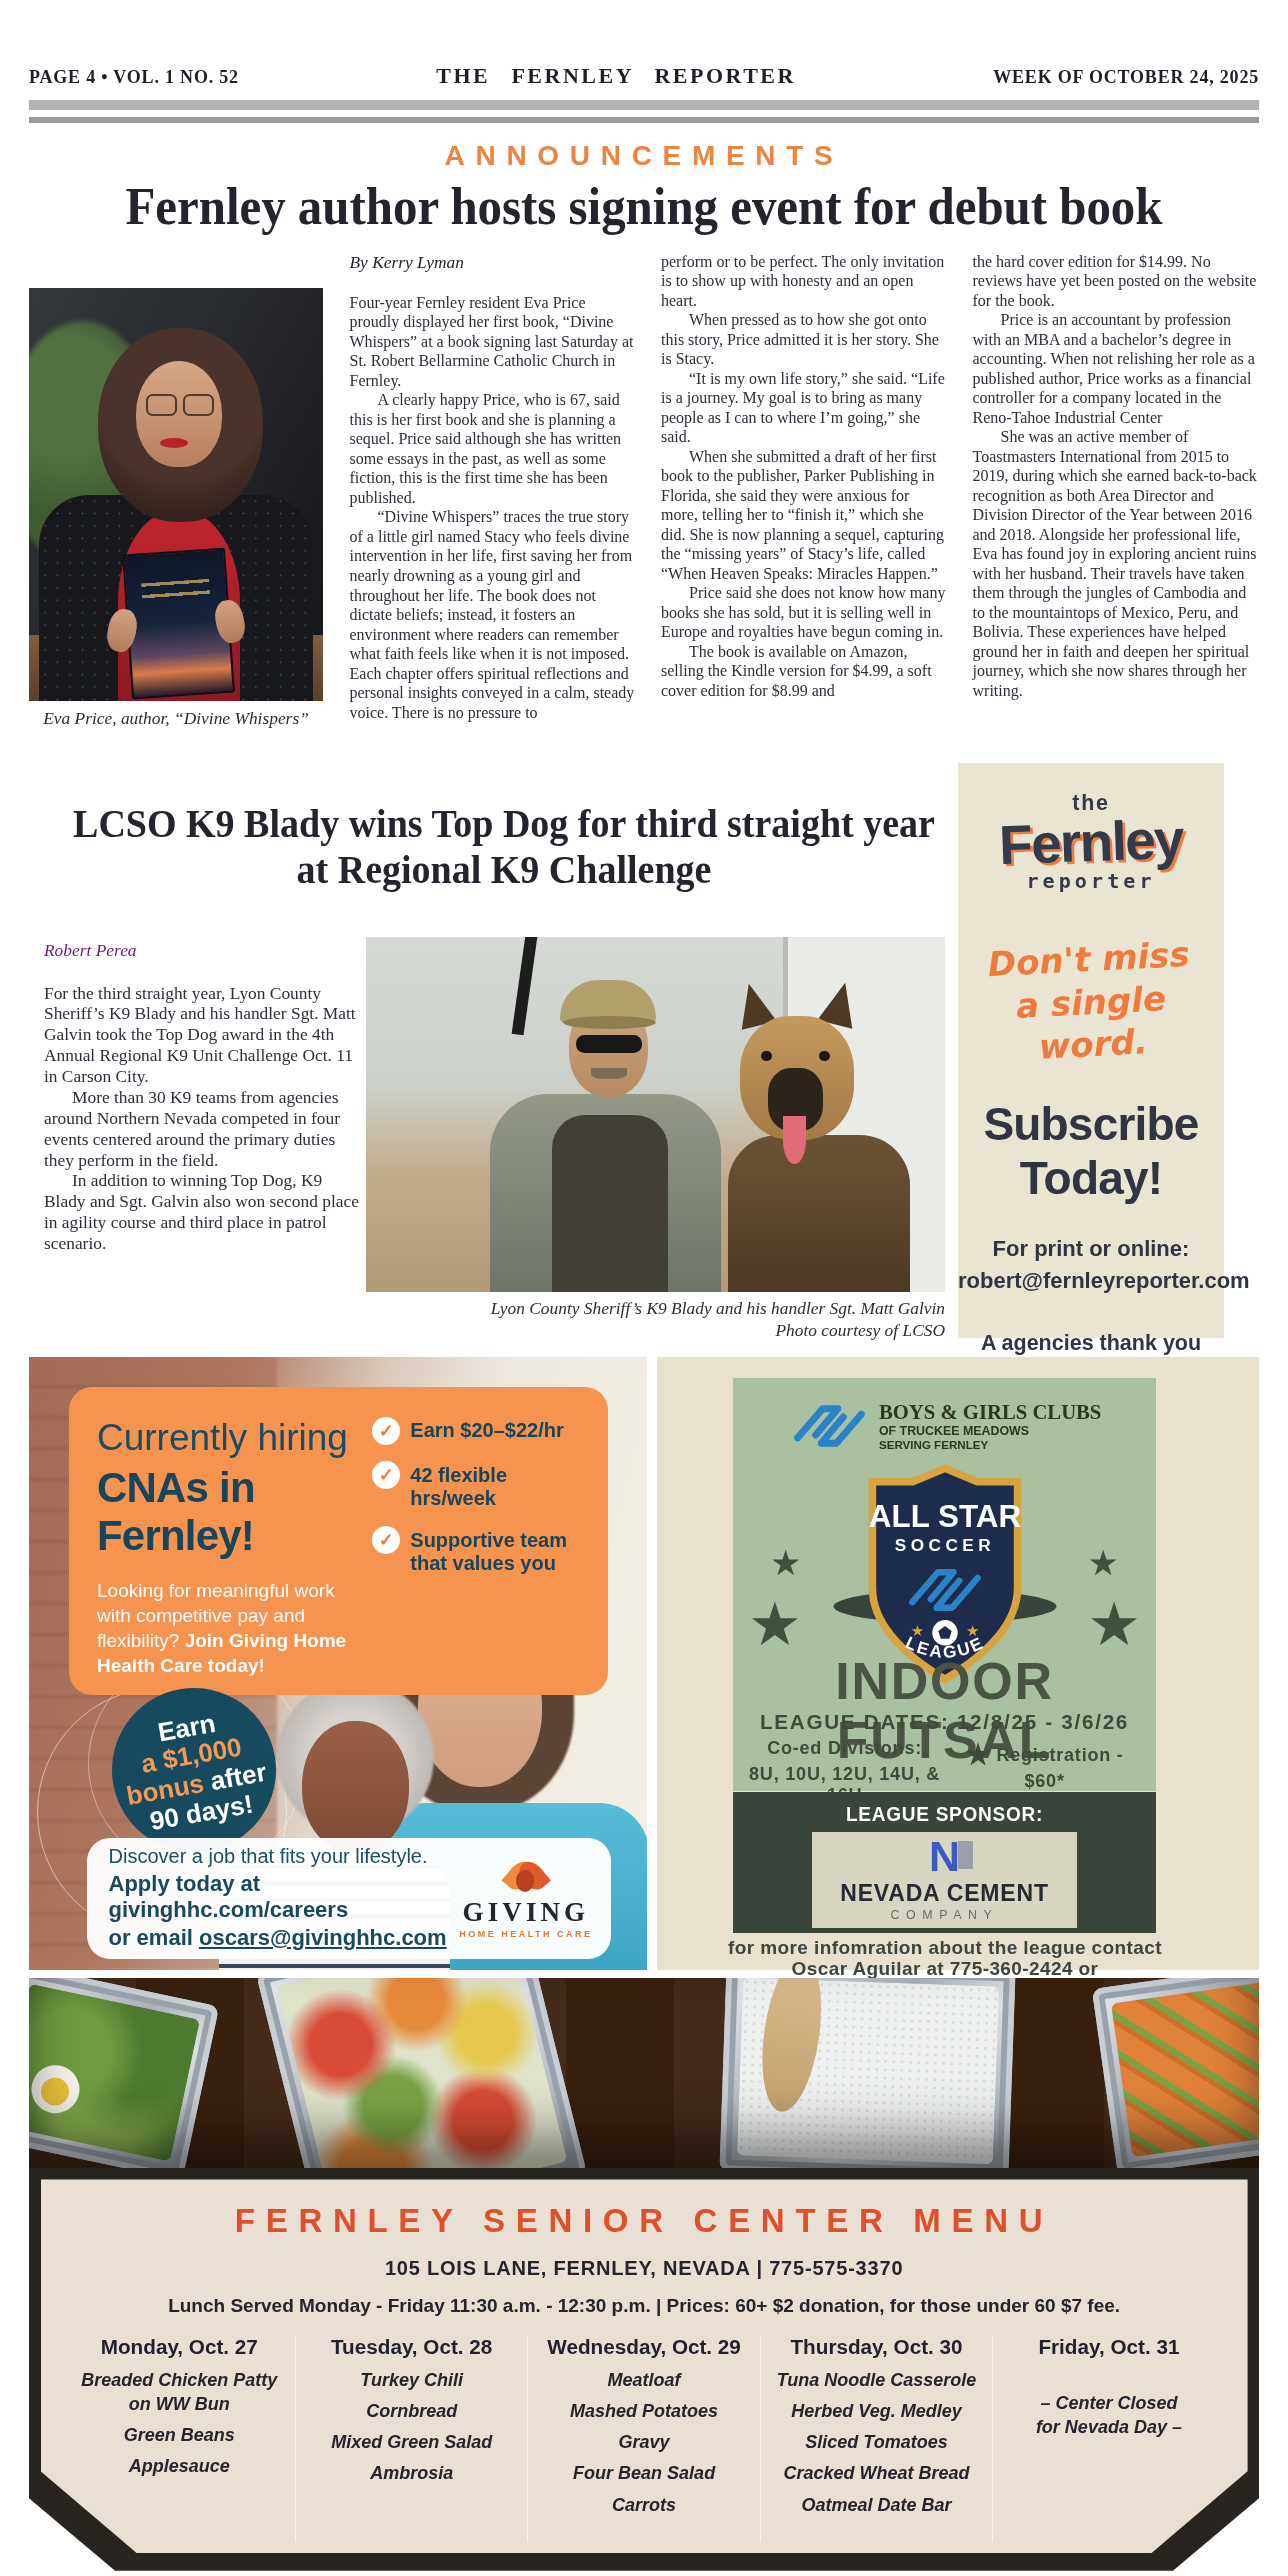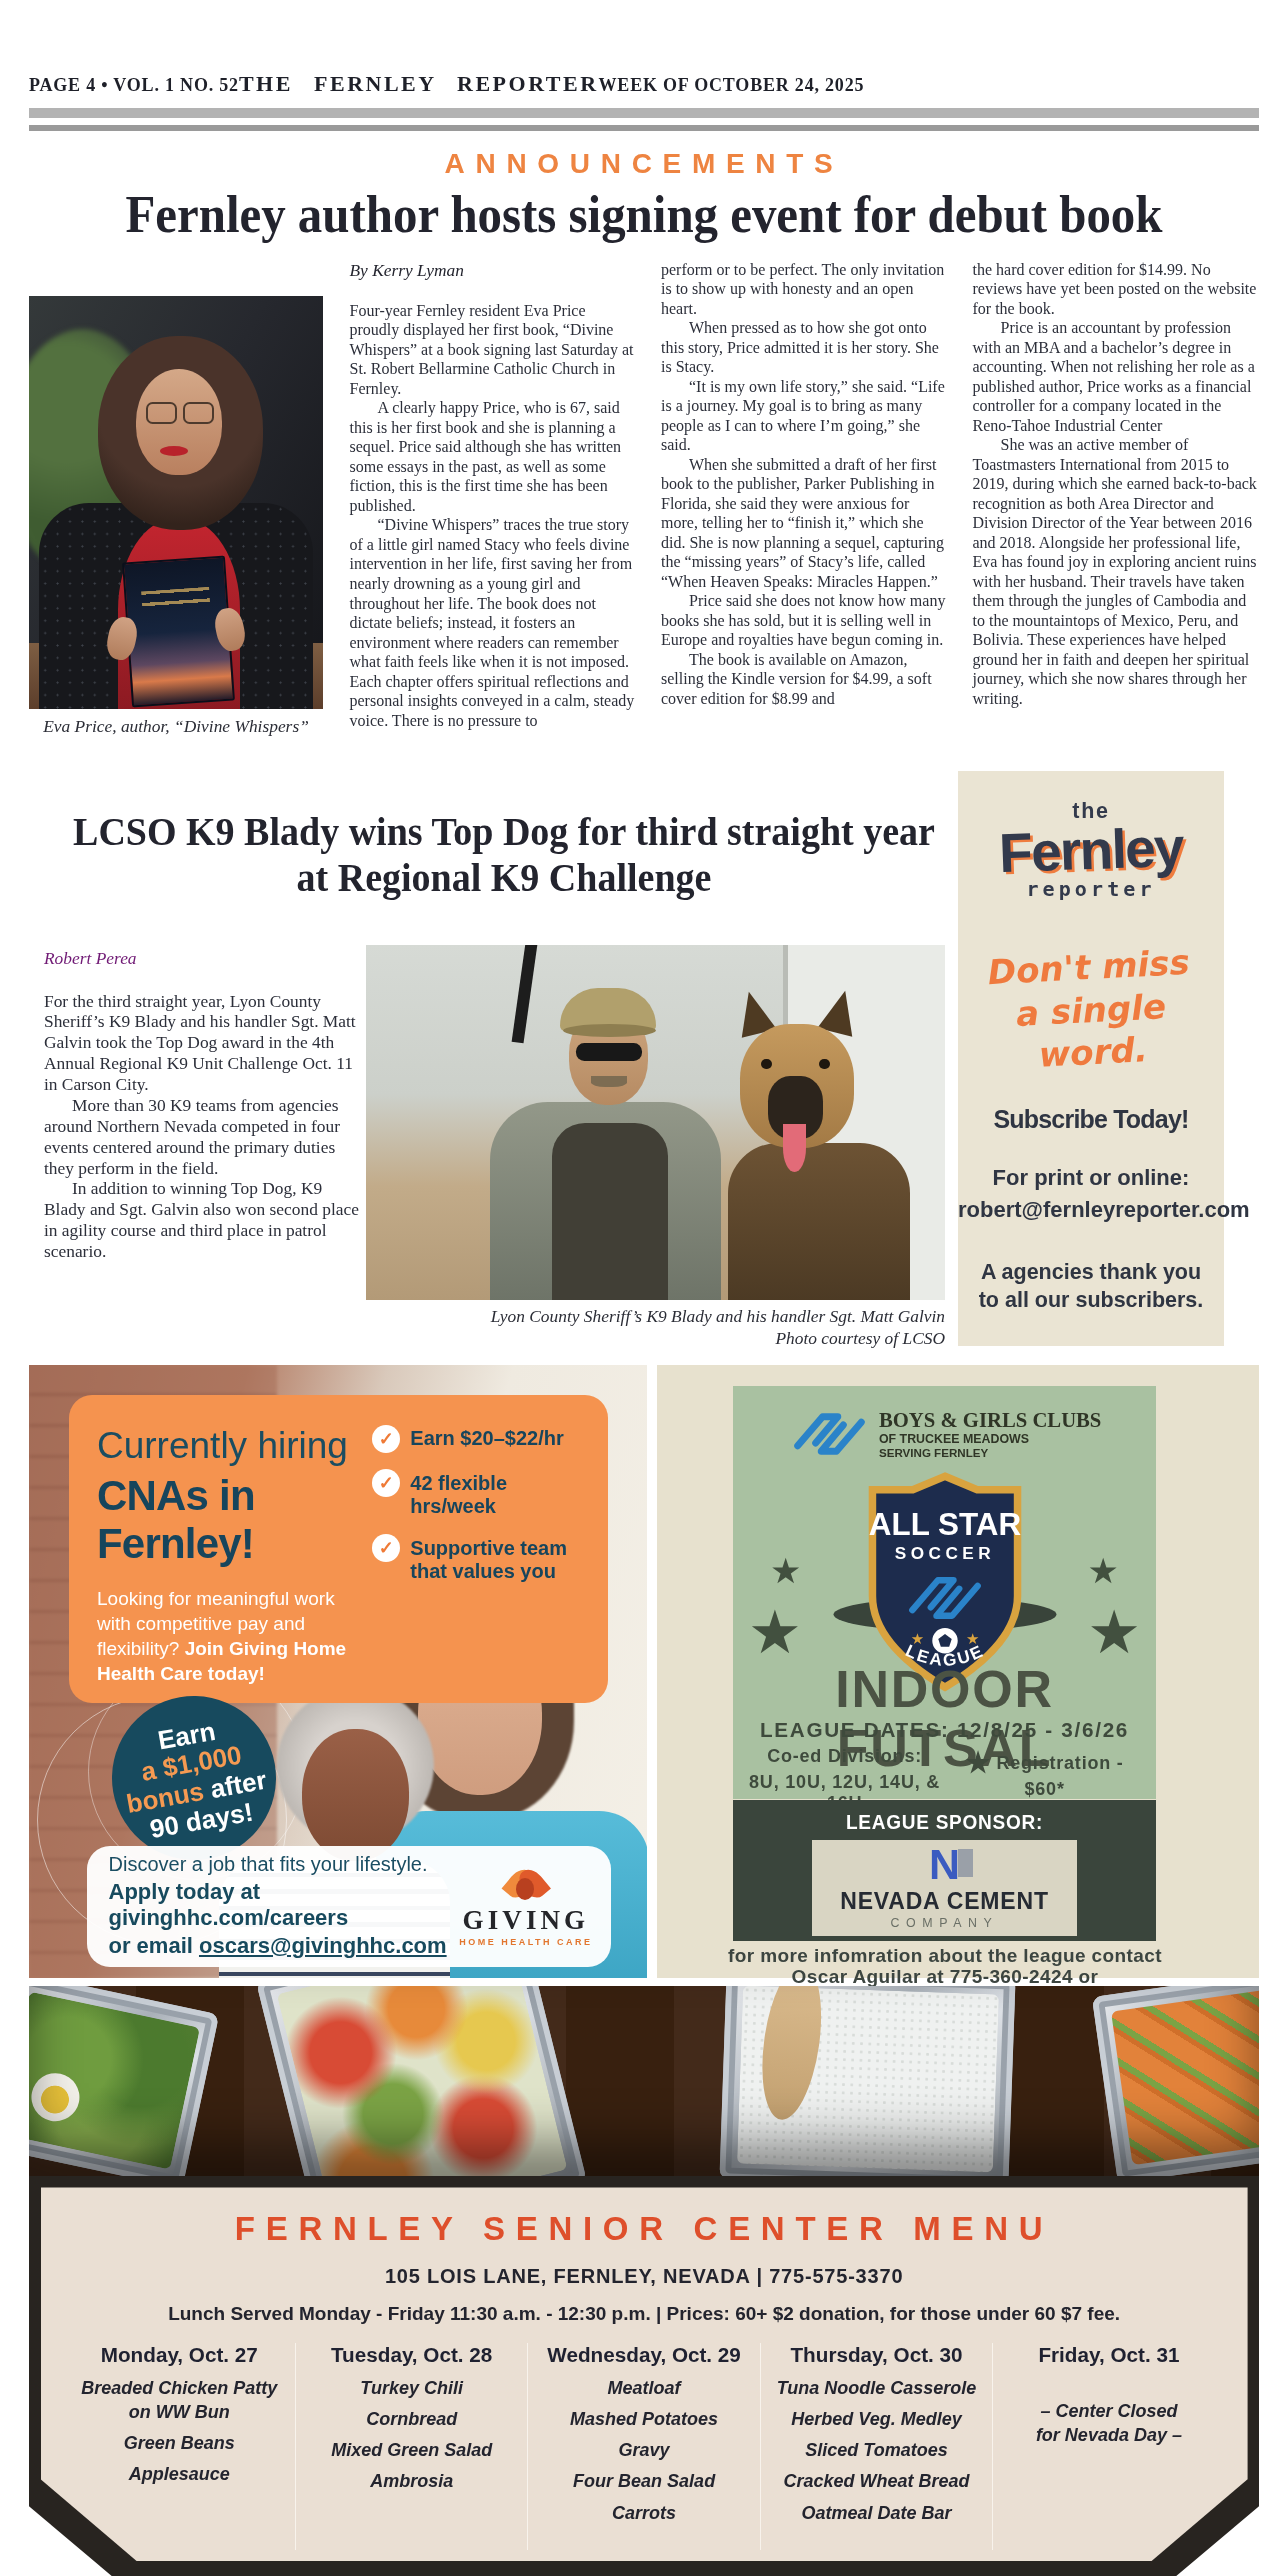--- a/index.html
+++ b/index.html
@@ -1,21 +1,21 @@
 <!DOCTYPE html>
 <html style="font-size:13.2px"><head>
 <meta charset="utf-8">
 <style>
   html,body{margin:0;padding:0;background:#888;}
   .page{position:relative;width:1288px;height:2576px;margin:0 auto;background:#ffffff;
         font-family:"Liberation Serif",serif;color:#2c2f3a;overflow:hidden;}
 
   
-  .masthead-row{display:flex;align-items:baseline;
-    padding:63px 29px 0 29px;font-weight:bold;color:#1e2029;margin-top:8px;}
+  .masthead-row{display:flex;justify-content:space-between;align-items:baseline;
+    padding:63px 29px 0 29px;font-weight:bold;color:#1e2029;}
   .mast-left,.mast-right{font-size:18px;letter-spacing:0.8px;}
   .mast-center{font-size:22px;letter-spacing:2.5px;word-spacing:13.2px;}
   .bar{margin:0 29px;}
   .bar.thick{margin-top:10.7px;height:10.7px;background:#b3b3b3;}
   .bar.thin{margin-top:6.6px;height:5.8px;background:#9a9a9a;}
 
   
   .announce{margin-top:17.4px;text-align:center;font-family:"Liberation Sans",sans-serif;
     font-weight:bold;font-size:28px;letter-spacing:10.7px;color:#ee8441;}
 
@@ -118,21 +118,21 @@
   
   .sub-ad{position:absolute;right:35px;top:0;width:266px;height:575px;background:#eae4d3;
     text-align:center;font-family:"Liberation Sans",sans-serif;}
   .fr-the{margin-top:28px;font-size:21.5px;font-weight:bold;color:#333a4c;letter-spacing:1.7px;}
   .fr-name{font-size:55px;font-weight:bold;letter-spacing:-1.7px;color:#333a4c;
     text-shadow:2.5px 2.5px 0 #ef7c3e;line-height:.95;transform:rotate(-2deg);}
   .fr-rep{font-family:"DejaVu Sans Mono",monospace;font-size:20px;font-weight:bold;
     letter-spacing:4.1px;color:#333a4c;margin-top:1.7px;}
   .fr-script{margin-top:45px;font-style:italic;font-weight:bold;font-size:34px;line-height:1.25;
     color:#ef7a3e;transform:rotate(-3deg);font-family:"DejaVu Sans",sans-serif;}
-  .fr-cta{margin-top:31px;font-size:25px;font-weight:bold;color:#2f3542;letter-spacing:-0.8px;}
+  .fr-cta{margin-top:31px;font-size:46px;font-weight:bold;color:#2f3542;letter-spacing:-0.8px;}
   .fr-info{margin-top:28px;font-size:22px;font-weight:bold;color:#2f3542;line-height:1.45;}
   .fr-thanks{margin-top:33px;font-size:21.5px;font-weight:bold;color:#2f3542;line-height:1.3;}
 
   
   .ads-row{display:flex;gap:10px;margin:15px 29px 0 29px;}
 
   
   .cna{position:relative;width:618px;height:613px;overflow:hidden;font-family:"Liberation Sans",sans-serif;}
   .cna-bg{position:absolute;inset:0;
     background:linear-gradient(105deg,#a06a56 0%,#b57f67 28%,#d9c9bb 46%,#efeae0 62%,#f4f0e7 100%);}

